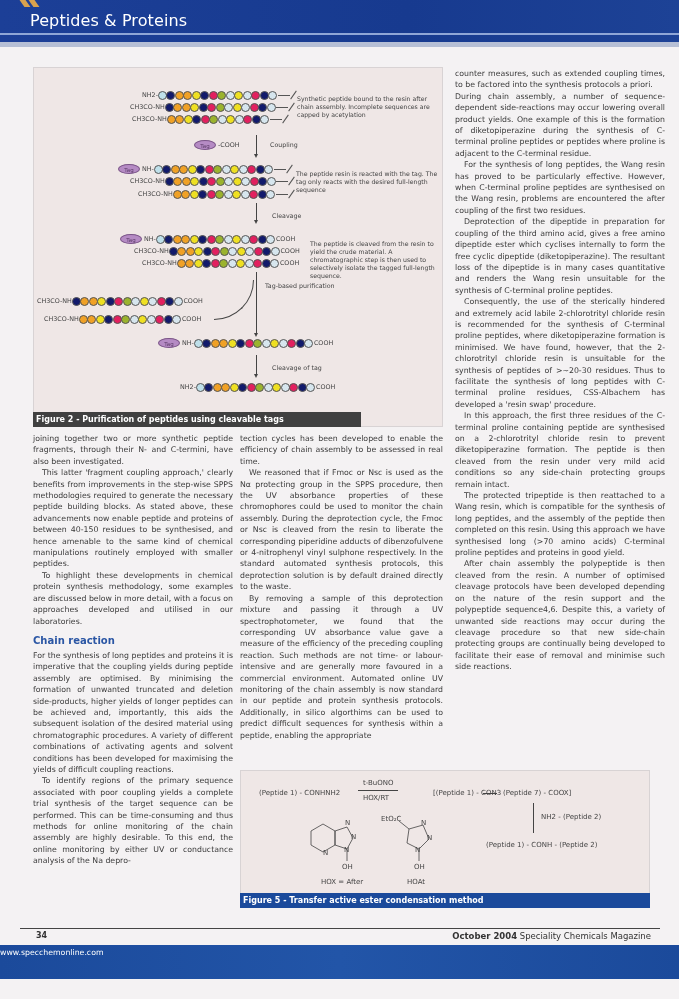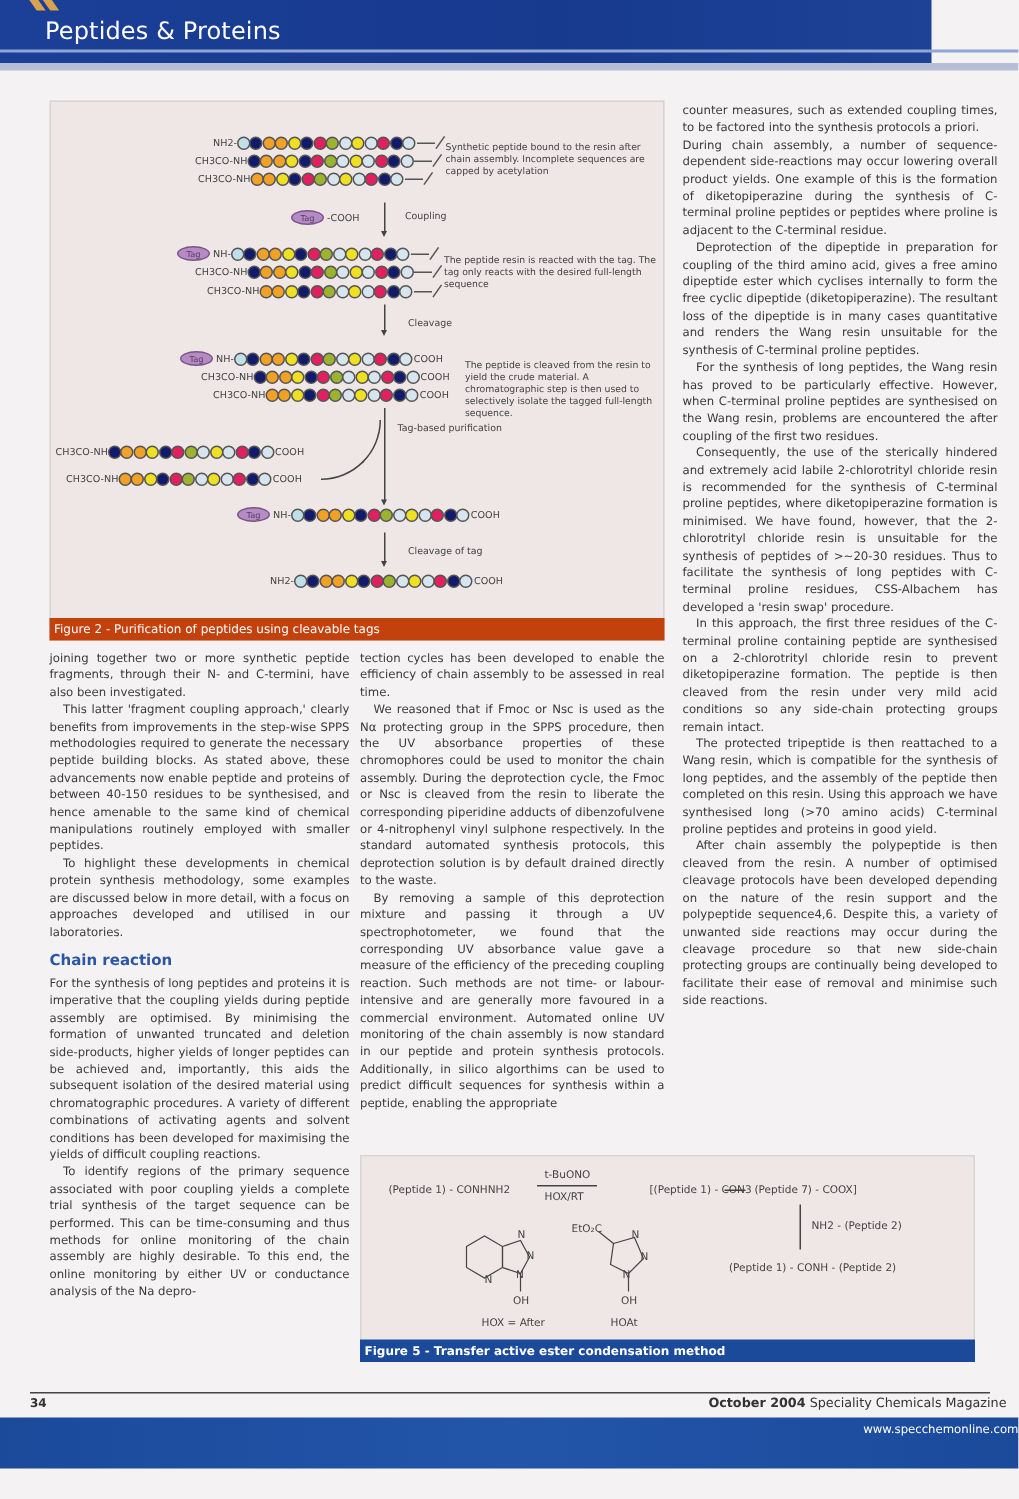--- a/index.html
+++ b/index.html
@@ -1,29 +1,29 @@
 <!DOCTYPE html>
 <html><head>
 <meta charset="utf-8">
 <style>
   * { box-sizing: border-box; margin: 0; padding: 0; }
   html, body { width: 679px; height: 999px; background: #f4f2f3; overflow: hidden; }
   body { position: relative; font-family: "DejaVu Sans", sans-serif; color: #3a3a3a; }
 
-  .header { position: absolute; left: 0; top: 0; width: 621px; height: 42px;
+  .header { position: absolute; left: 0; top: 0; width: 679px; height: 42px;
     background: linear-gradient(90deg, #1c3f97 0%, #173a8f 60%, #1d4296 100%); }
   .header-stripe { position: absolute; left: 0; top: 33px; width: 679px; height: 2px; background: #8fa6d6; }
   .header-band { position: absolute; left: 0; top: 42px; width: 679px; height: 5px; background: #b6bfd5; }
   .header-logo { position: absolute; left: 22px; top: 0; width: 26px; height: 6px; }
   .header-logo span { position: absolute; top: 0; width: 6px; height: 7px; background: #d9a24e; transform: skewX(35deg); }
   .header-title { position: absolute; left: 30px; top: 11px; font-size: 16px; color: #ffffff; font-family: "DejaVu Sans", sans-serif; letter-spacing: 0.1px; }
 
   .fig2 { position: absolute; left: 33px; top: 67px; width: 410px; height: 360px; background: #efe7e6; border: 1px solid #d8d3d4; }
-  .fig2-caption { position: absolute; left: 33px; top: 412px; width: 410px; height: 15px; background: #c2410c;
-    color: #fff; font-weight: normal; font-size: 8px; line-height: 15px; padding-left: 3px; }
+  .fig2-caption { position: absolute; left: 33px; top: 412px; width: 328px; height: 15px; background: #404040;
+    color: #fff; font-weight: bold; font-size: 8px; line-height: 15px; padding-left: 3px; }
 
   .chain { position: absolute; display: flex; align-items: center; height: 10px; }
   .chain .lbl { font-size: 6.4px; color: #444; white-space: nowrap; }
   .bead { width: 9px; height: 9px; border-radius: 50%; margin-right: -0.5px; border: 0.5px solid #555; }
   .tag { display: inline-block; width: 22px; height: 10px; border-radius: 50%; background: #b58bc4; border: 0.5px solid #7a5488;
     font-size: 5.5px; color: #5a3a66; text-align: center; line-height: 10px; margin-right: 2px; }
   .resin { display: inline-block; width: 12px; height: 1px; background: #555; position: relative; margin-left: 1px; }
   .resin:after { content: ""; position: absolute; right: -4px; top: -5px; width: 1px; height: 10px; background: #555; transform: rotate(35deg); }
   .note { position: absolute; font-size: 6.2px; color: #444; line-height: 8px; }
   .arrow { position: absolute; width: 1px; background: #444; }
@@ -34,25 +34,25 @@
   .col p { text-indent: 9px; }
   .col p.first { text-indent: 0; }
   .col h3 { color: #2a56a4; font-size: 10px; font-weight: bold; margin: 7px 0 2px; line-height: 14px; }
 
   .fig3 { position: absolute; left: 240px; top: 770px; width: 410px; height: 137px; background: #efe7e6; border: 1px solid #d8d3d4; }
   .fig3-caption { position: absolute; left: 240px; top: 893px; width: 410px; height: 15px; background: #1b4a9b;
     color: #fff; font-weight: bold; font-size: 8px; line-height: 15px; padding-left: 3px; }
   .chem { position: absolute; font-size: 7px; color: #444; white-space: nowrap; }
 
   .footer-rule { position: absolute; left: 20px; top: 928px; width: 640px; height: 1px; background: #444; }
-  .page-num { position: absolute; left: 20px; top: 931px; font-size: 8px; font-weight: bold; color: #333; }
-  .pub { position: absolute; right: 8px; top: 931px; font-size: 8.5px; color: #333; }
+  .page-num { position: absolute; left: 36px; top: 931px; font-size: 8px; font-weight: bold; color: #333; }
+  .pub { position: absolute; right: 28px; top: 931px; font-size: 8.5px; color: #333; }
   .pub b { font-weight: bold; }
   .footer-band { position: absolute; left: 0; top: 945px; width: 679px; height: 34px; background: linear-gradient(90deg, #1b4a9b, #2255a8 50%, #1b4a9b); }
-  .footer-url { position: absolute; left: 0; top: 948px; width: 679px; text-align: right; font-size: 7.8px; color: #fff; }
+  .footer-url { position: absolute; left: 0; top: 948px; width: 679px; text-align: left; font-size: 7.8px; color: #fff; }
 </style>
 </head>
 <body>
 
 <div class="header">
   <div class="header-logo">
       <span style="left:0"></span>
       <span style="left:9px"></span>
     </div>
   <div class="header-title">Peptides &amp; Proteins</div>
@@ -316,22 +316,22 @@
 
 <div class="col" style="left:240px; top:433px; width:203px;">
   <p class="first">tection cycles has been developed to enable the efficiency of chain assembly to be assessed in real time.</p>
   <p>We reasoned that if Fmoc or Nsc is used as the Nα protecting group in the SPPS procedure, then the UV absorbance properties of these chromophores could be used to monitor the chain assembly. During the deprotection cycle, the Fmoc or Nsc is cleaved from the resin to liberate the corresponding piperidine adducts of dibenzofulvene or 4-nitrophenyl vinyl sulphone respectively. In the standard automated synthesis protocols, this deprotection solution is by default drained directly to the waste.</p>
   <p>By removing a sample of this deprotection mixture and passing it through a UV spectrophotometer, we found that the corresponding UV absorbance value gave a measure of the efficiency of the preceding coupling reaction. Such methods are not time- or labour-intensive and are generally more favoured in a commercial environment. Automated online UV monitoring of the chain assembly is now standard in our peptide and protein synthesis protocols. Additionally, in silico algorthims can be used to predict difficult sequences for synthesis within a peptide, enabling the appropriate</p>
 </div>
 
 <div class="col" style="left:455px; top:68px; width:210px;">
   <p class="first">counter measures, such as extended coupling times, to be factored into the synthesis protocols a priori.</p>
   <p class="first">During chain assembly, a number of sequence-dependent side-reactions may occur lowering overall product yields. One example of this is the formation of diketopiperazine during the synthesis of C-terminal proline peptides or peptides where proline is adjacent to the C-terminal residue.</p>
+  <p>For the synthesis of long peptides, the Wang resin has proved to be particularly effective. However, when C-terminal proline peptides are synthesised on the Wang resin, problems are encountered the after coupling of the first two residues.</p>
   <p>Deprotection of the dipeptide in preparation for coupling of the third amino acid, gives a free amino dipeptide ester which cyclises internally to form the free cyclic dipeptide (diketopiperazine). The resultant loss of the dipeptide is in many cases quantitative and renders the Wang resin unsuitable for the synthesis of C-terminal proline peptides.</p>
-  <p>For the synthesis of long peptides, the Wang resin has proved to be particularly effective. However, when C-terminal proline peptides are synthesised on the Wang resin, problems are encountered the after coupling of the first two residues.</p>
   <p>Consequently, the use of the sterically hindered and extremely acid labile 2-chlorotrityl chloride resin is recommended for the synthesis of C-terminal proline peptides, where diketopiperazine formation is minimised. We have found, however, that the 2-chlorotrityl chloride resin is unsuitable for the synthesis of peptides of &gt;~20-30 residues. Thus to facilitate the synthesis of long peptides with C-terminal proline residues, CSS-Albachem has developed a 'resin swap' procedure.</p>
   <p>In this approach, the first three residues of the C-terminal proline containing peptide are synthesised on a 2-chlorotrityl chloride resin to prevent diketopiperazine formation. The peptide is then cleaved from the resin under very mild acid conditions so any side-chain protecting groups remain intact.</p>
   <p>The protected tripeptide is then reattached to a Wang resin, which is compatible for the synthesis of long peptides, and the assembly of the peptide then completed on this resin. Using this approach we have synthesised long (&gt;70 amino acids) C-terminal proline peptides and proteins in good yield.</p>
   <p>After chain assembly the polypeptide is then cleaved from the resin. A number of optimised cleavage protocols have been developed depending on the nature of the resin support and the polypeptide sequence4,6. Despite this, a variety of unwanted side reactions may occur during the cleavage procedure so that new side-chain protecting groups are continually being developed to facilitate their ease of removal and minimise such side reactions.</p>
 </div>
 
 <div class="fig3">
   <div class="chem" style="left:18px; top:18px;">(Peptide 1) - CONHNH2</div>
   <div class="chem" style="left:122px; top:8px;">t-BuONO</div>
   <div style="position:absolute; left:117px; top:19px; width:40px; height:1px; background:#444;"></div>

